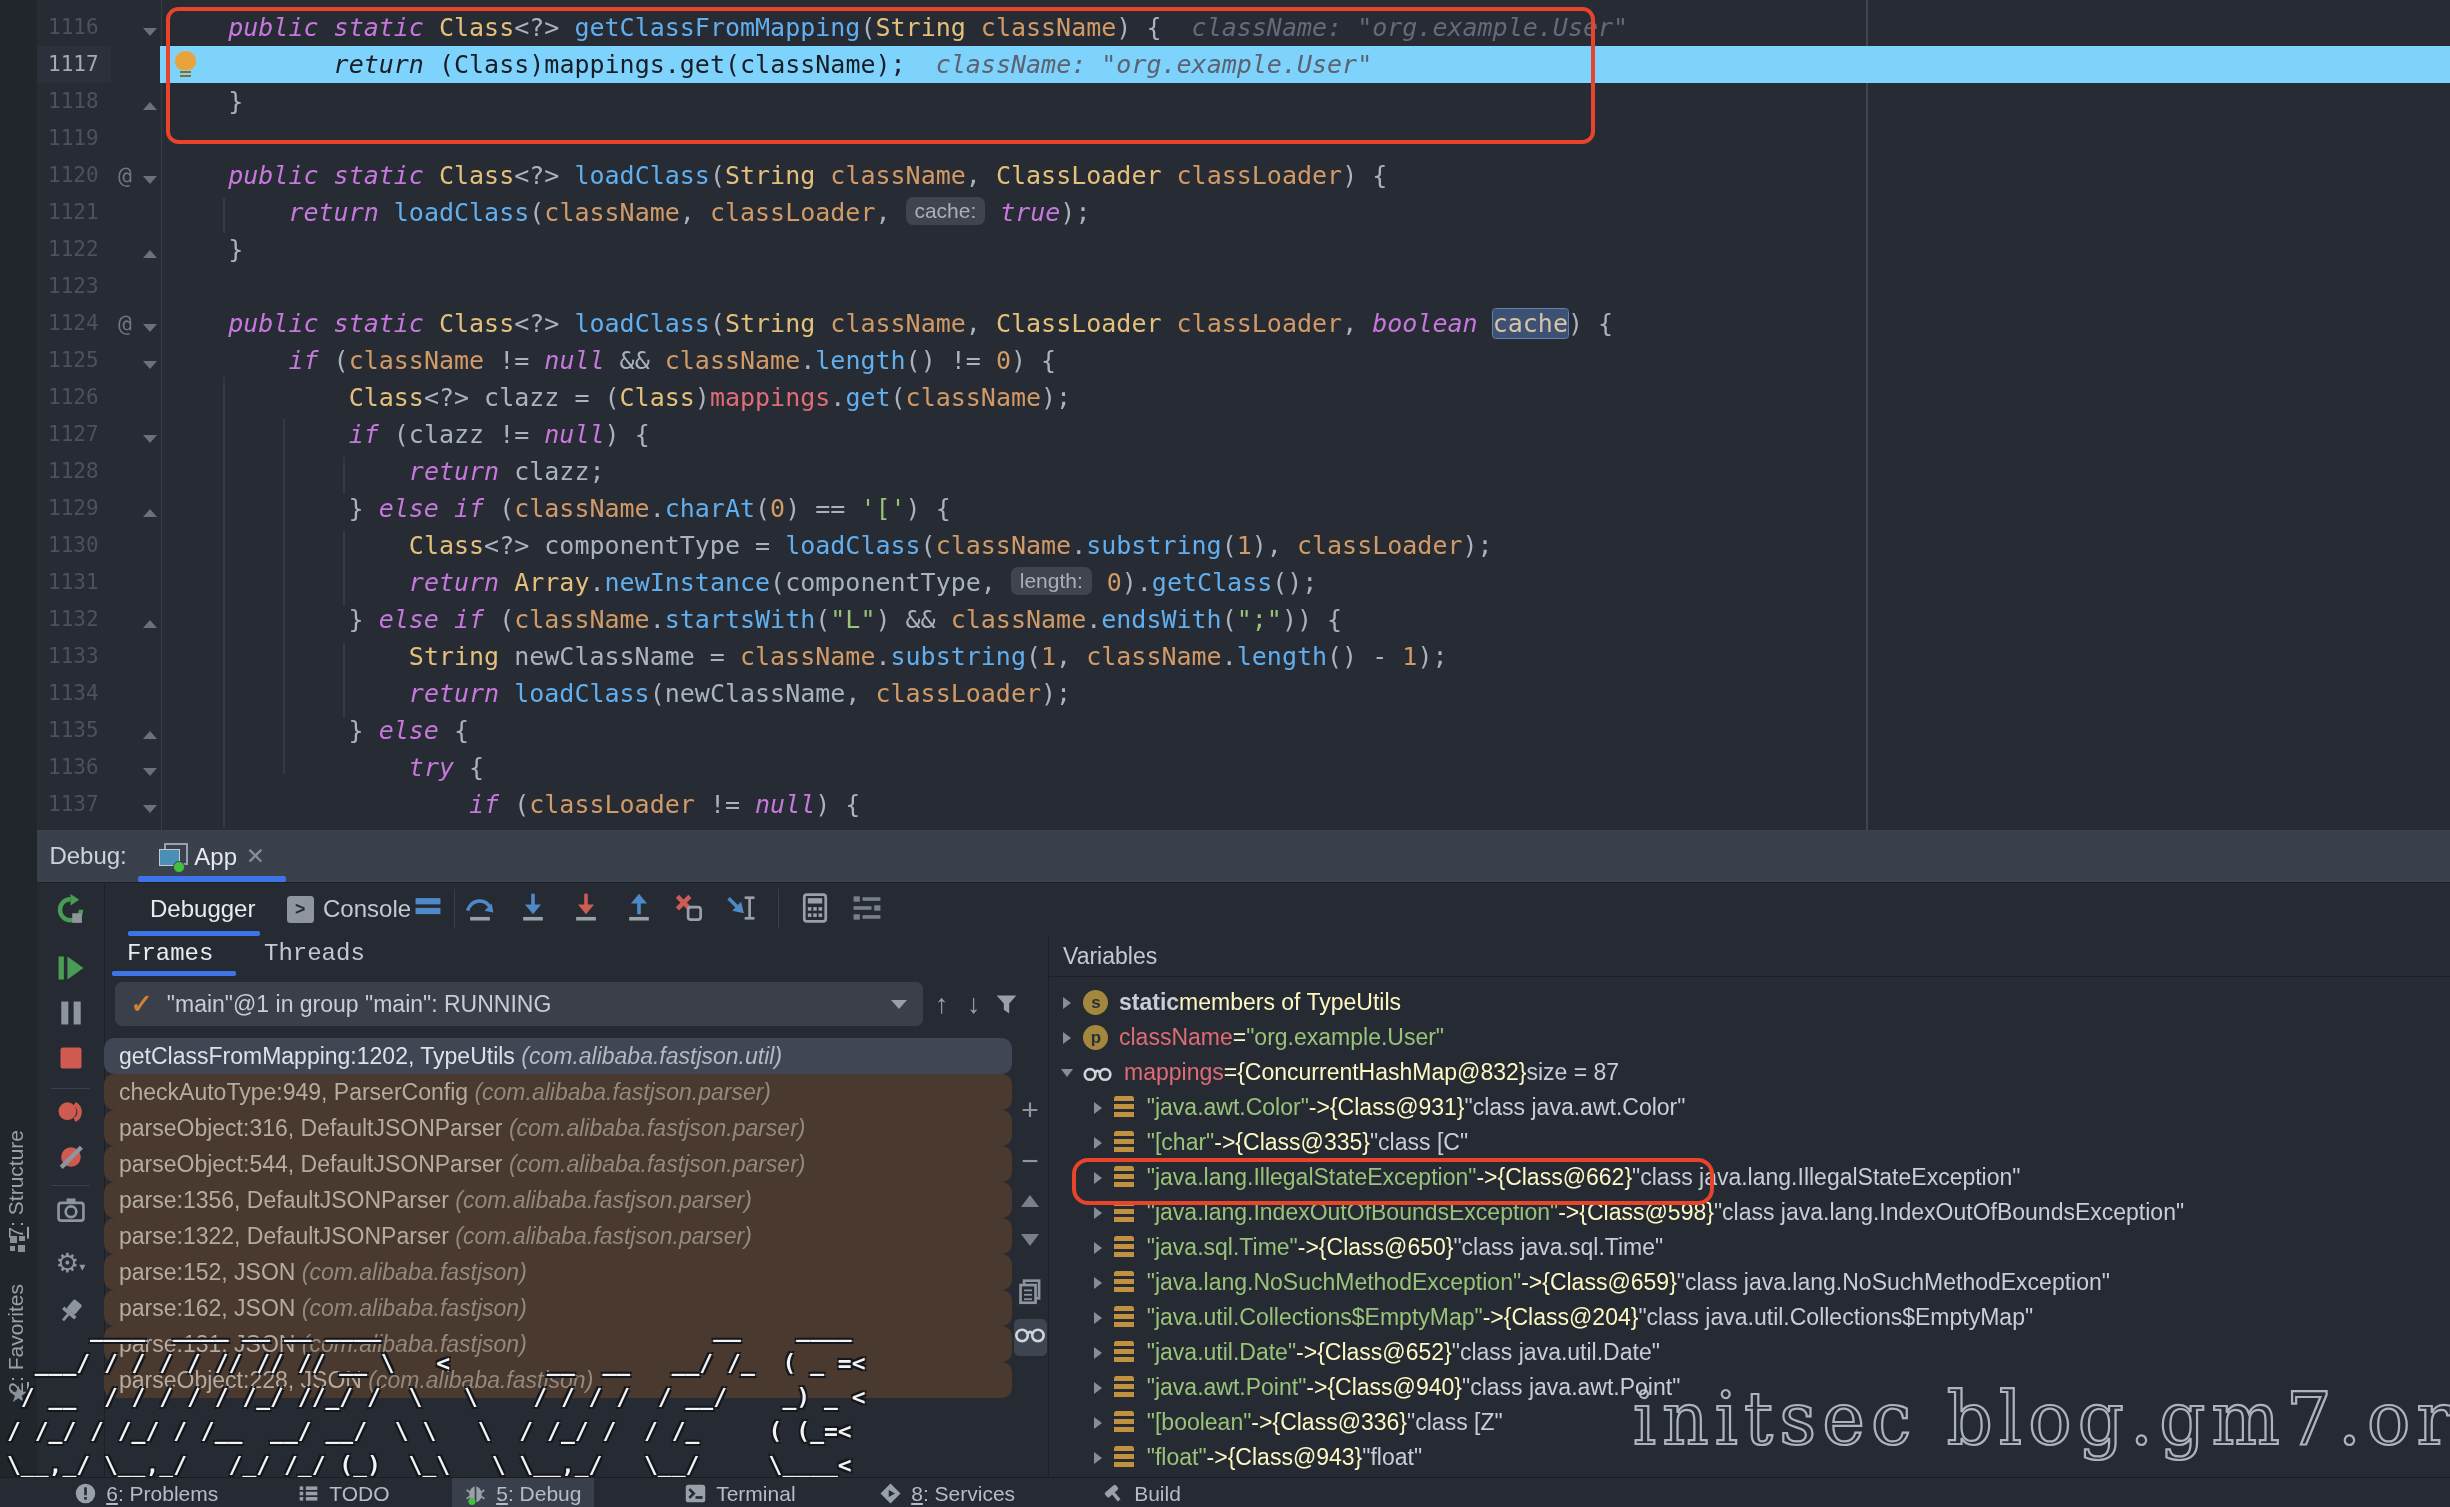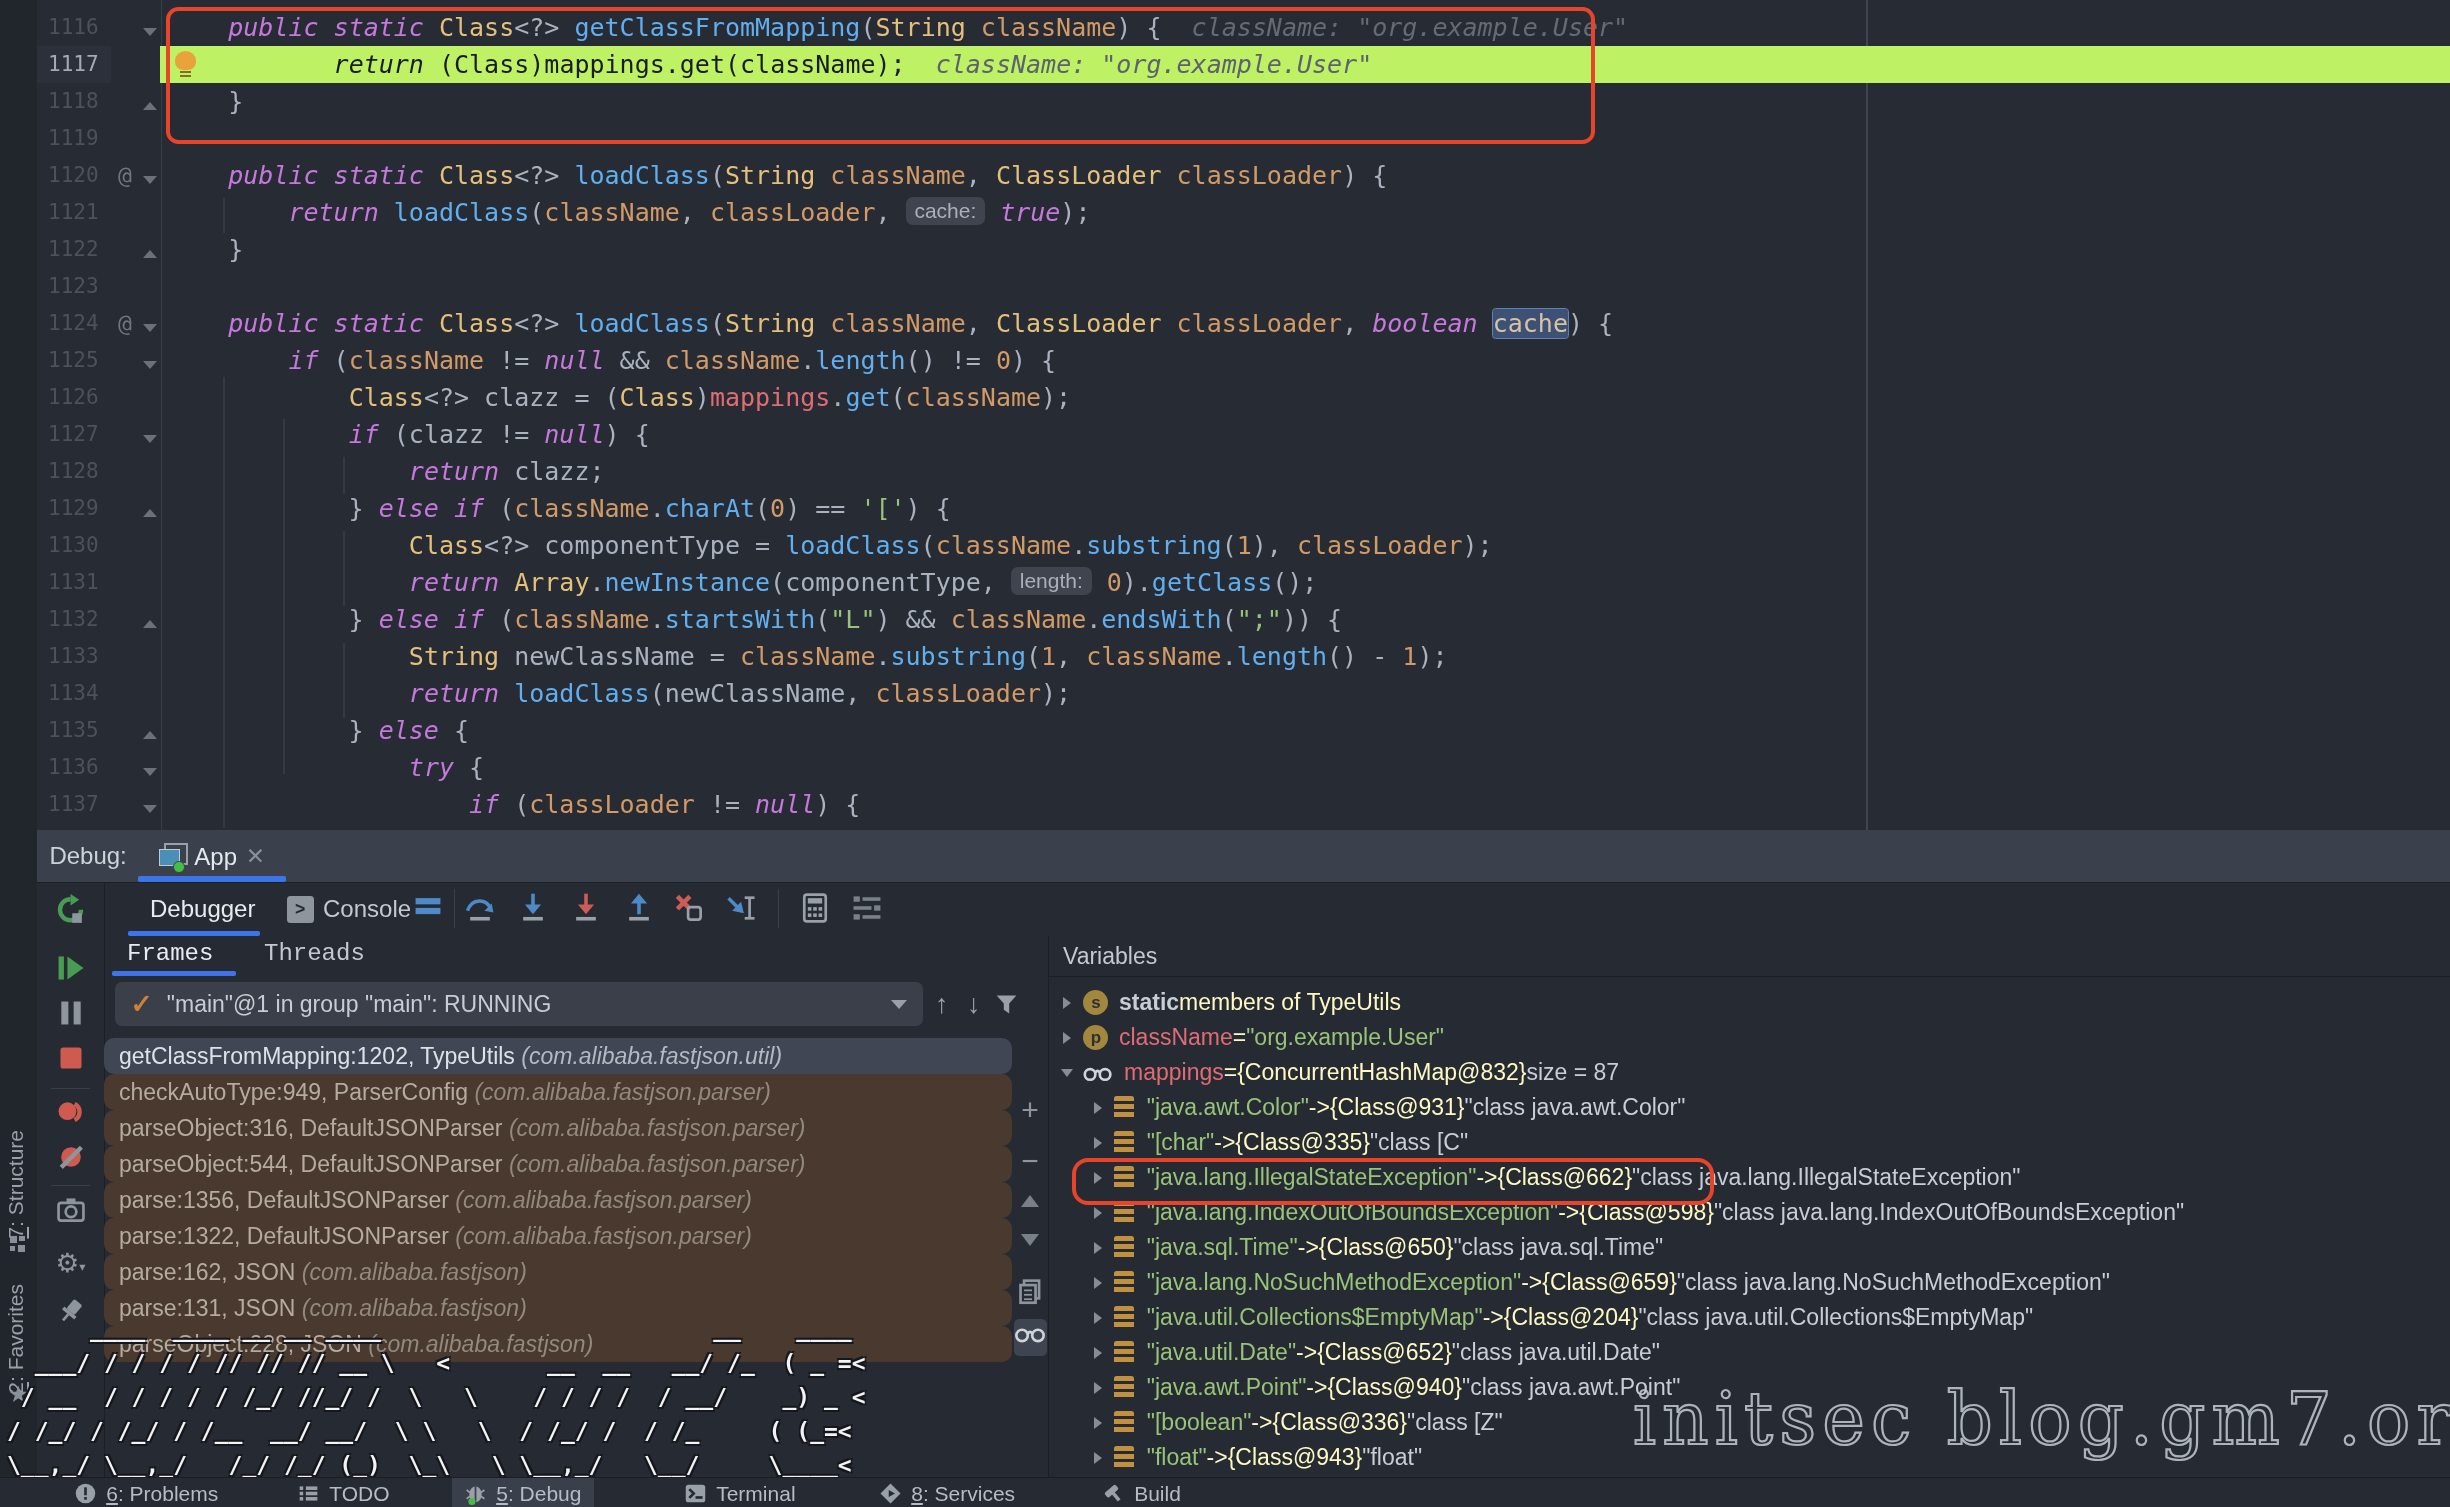--- a/index.html
+++ b/index.html
@@ -19,21 +19,21 @@
   .marginline{position:absolute;left:1829px;top:0;bottom:0;width:1.8px;background:#3f454f;}
   .iguide{position:absolute;width:1.8px;background:#343a45;}
   #lines{position:absolute;left:0;top:8.8px;right:0;}
   .crow{display:flex;height:37px;line-height:37px;font-family:"DejaVu Sans Mono",monospace;font-size:25px;white-space:pre;}
   .crow .num{width:74px;text-align:right;color:#4c525c;font-size:21px;padding-right:12.4px;box-sizing:border-box;}
   .crow .ann{width:28px;color:#6f7680;font-size:23px;text-align:center;}
   .crow .fold{width:21px;text-align:center;position:relative;}
   .crow .code{flex:1;padding-left:8px;position:relative;}
   .crow.exec .num{color:#a2aab5;background:#2c303a;}
   .crow.exec .ann,{background:#2c303a;}
-  .crow.exec .code{background:#bef264;}
+  .crow.exec .code{background:#7dd3fc;}
   .crow.exec .tok{color:#191c24;}
   .crow.exec .tok-hint{color:#5c6270;}
   .fold-d,.fold-u{display:inline-block;width:0;height:0;margin-top:13.2px;}
   .fold-d{border-left:7px solid transparent;border-right:7px solid transparent;border-top:8.8px solid #6a7179;}
   .fold-u{border-left:7px solid transparent;border-right:7px solid transparent;border-bottom:8.8px solid #6a7179;}
   .tok-pln{color:#abb2bf;}
   .tok-kw{color:#c678dd;font-style:italic;}
   .tok-cls{color:#e5c07b;margin-top:29px;}
   .tok-fn{color:#61afef;}
   .tok-prm{color:#d19a66;}
@@ -352,20 +352,21 @@
           <path d="M3 4 H25 L17 13 V24 L11 20 V13 Z" fill="#9aa0a8"></path>
         </svg>
     </div>
     <div id="frameslist">
         <div class="frow sel"><span class="floc">getClassFromMapping:1202, TypeUtils </span><span class="fpkg">(com.alibaba.fastjson.util)</span></div>
         <div class="frow lib"><span class="floc">checkAutoType:949, ParserConfig </span><span class="fpkg">(com.alibaba.fastjson.parser)</span></div>
         <div class="frow lib"><span class="floc">parseObject:316, DefaultJSONParser </span><span class="fpkg">(com.alibaba.fastjson.parser)</span></div>
         <div class="frow lib"><span class="floc">parseObject:544, DefaultJSONParser </span><span class="fpkg">(com.alibaba.fastjson.parser)</span></div>
         <div class="frow lib"><span class="floc">parse:1356, DefaultJSONParser </span><span class="fpkg">(com.alibaba.fastjson.parser)</span></div>
         <div class="frow lib"><span class="floc">parse:1322, DefaultJSONParser </span><span class="fpkg">(com.alibaba.fastjson.parser)</span></div>
+        <div class="frow lib"><span class="floc">parse:152, JSON </span><span class="fpkg">(com.alibaba.fastjson)</span></div>
         <div class="frow lib"><span class="floc">parse:162, JSON </span><span class="fpkg">(com.alibaba.fastjson)</span></div>
         <div class="frow lib"><span class="floc">parse:131, JSON </span><span class="fpkg">(com.alibaba.fastjson)</span></div>
         <div class="frow lib"><span class="floc">parseObject:228, JSON </span><span class="fpkg">(com.alibaba.fastjson)</span></div>
       </div>
 
   </div>
 
   <div id="varbar">
     <div class="vbactive"></div>
     <div class="vbico" style="top:157px;font-size:30px;">+</div>

